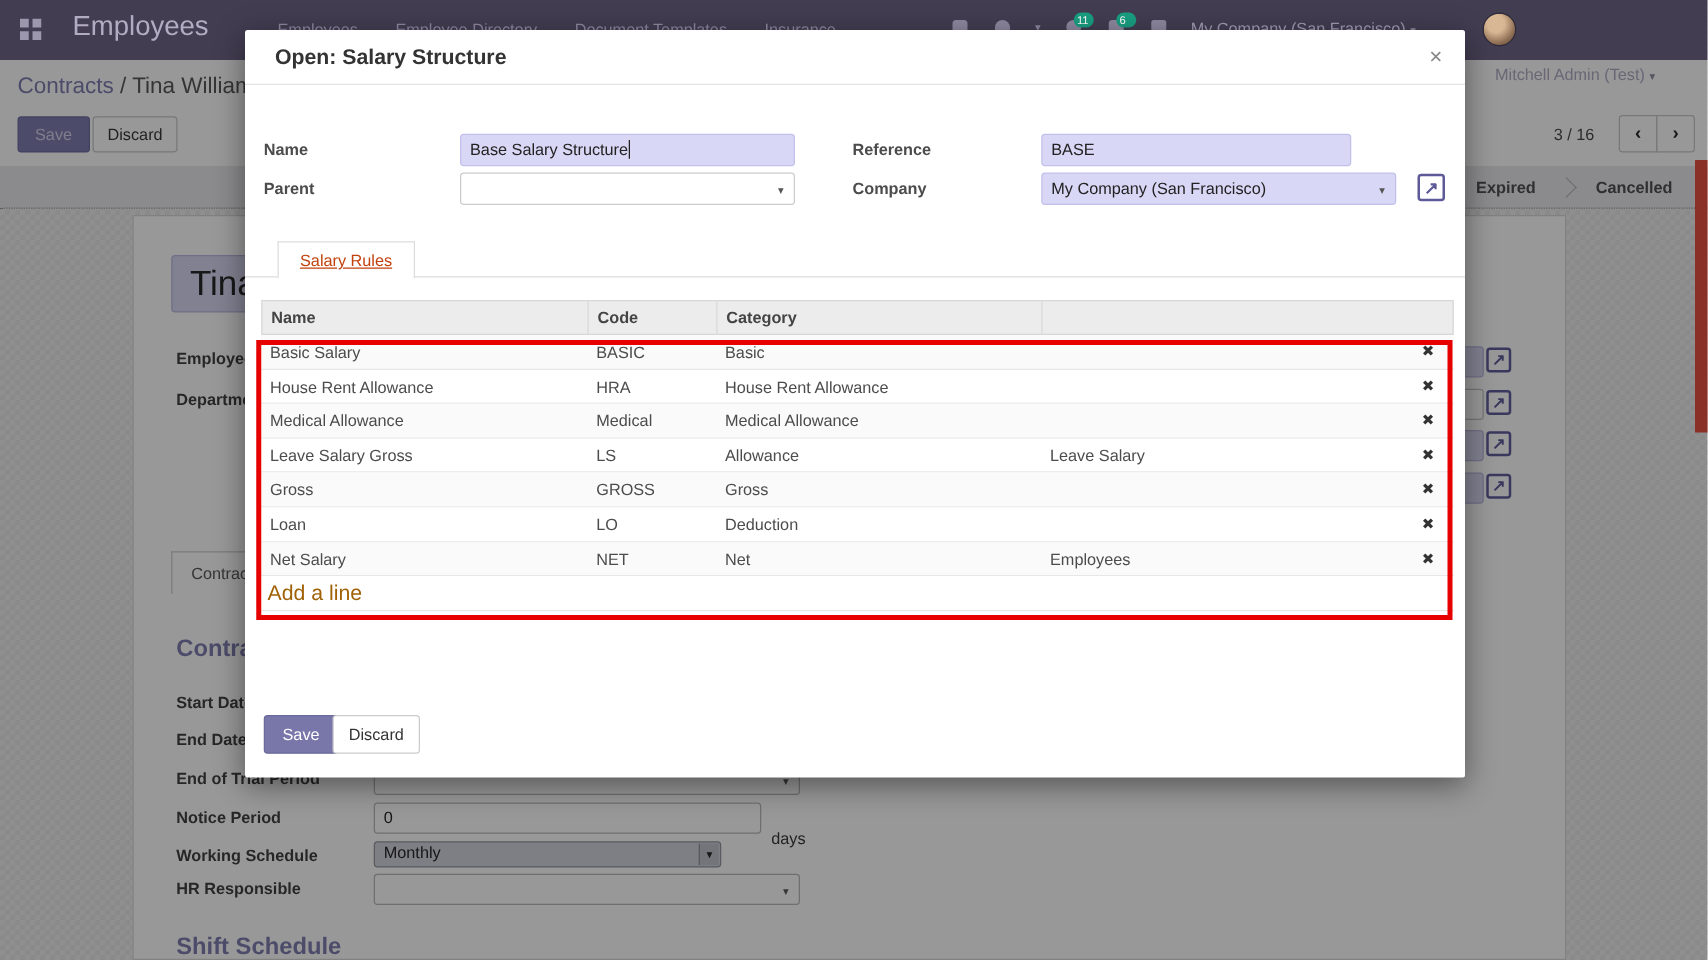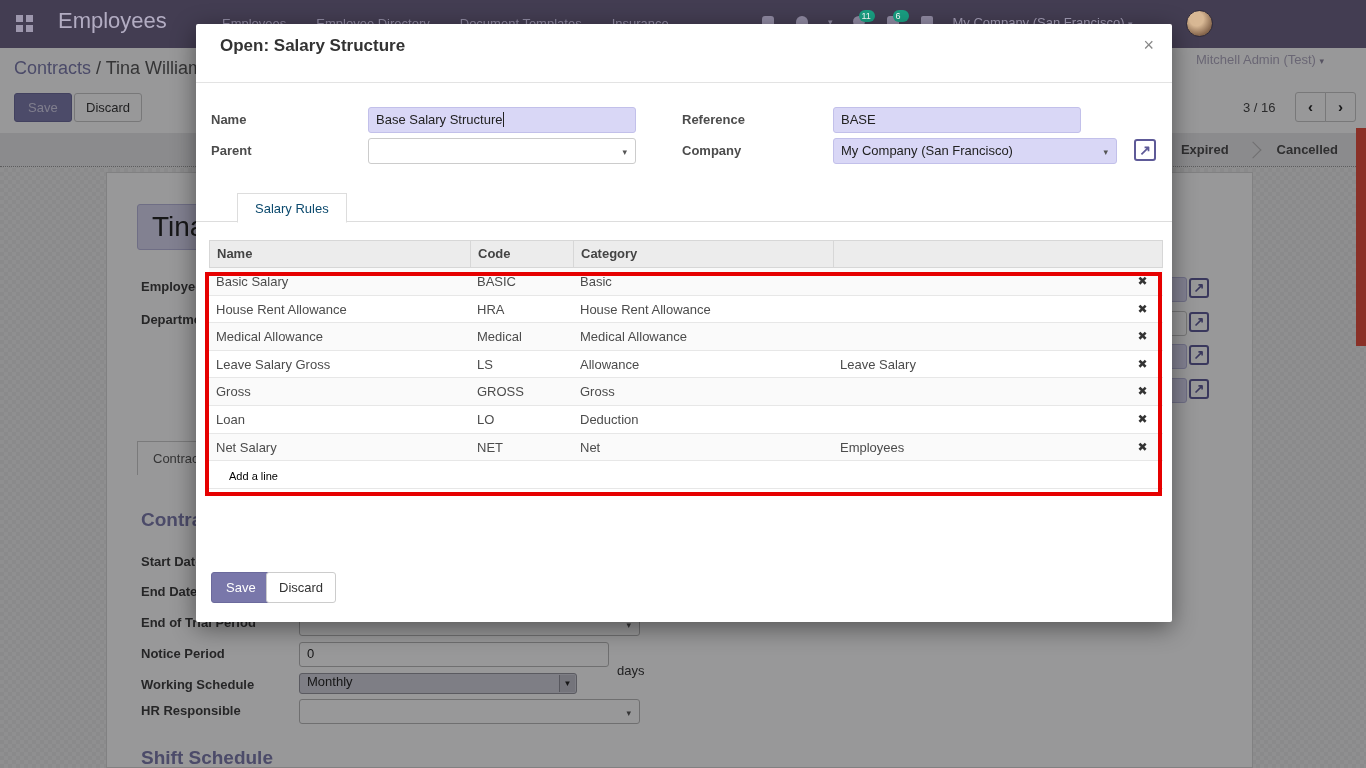--- a/index.html
+++ b/index.html
@@ -85,51 +85,51 @@
   .unit { position:absolute; font-size:13px; color:#333; }
   .red-strip { position:absolute; left:1356px; top:128px; width:10px; height:218px; background:#e74c3c; }
 
   
   .backdrop { position:absolute; left:0; top:48px; width:1366px; height:720px;
     background:rgba(10,10,12,0.42); z-index:10; }
 
   
   .modal { position:absolute; left:196px; top:24px; width:976px; height:598px; background:#fff;
     border-radius:2px; box-shadow:0 6px 24px rgba(0,0,0,0.45); z-index:20; }
-  .modal-header { position:absolute; left:0; top:0; right:0; height:59px;
+  .modal-header { position:absolute; left:0; top:0; right:0; height:44px;
     border-bottom:1px solid #e3e3e3; }
   .modal-title { position:absolute; left:24px; top:12px; font-size:17px; font-weight:bold; color:#333; }
   .modal-close { position:absolute; right:18px; top:11px; font-size:18px; color:#888; cursor:pointer; }
   .m-label { position:absolute; font-size:13px; font-weight:bold; color:#4c4c4c; }
   .m-input { position:absolute; height:26px; border-radius:3px; font-size:13px; color:#222;
     padding:4px 7px; white-space:nowrap; overflow:hidden; }
   .lav { background:#d9d7f6; border:1px solid #c2c0ea; }
   .white-sel { background:#fff; border:1px solid #ccc; }
   .cursor-bar { border-left:1px solid #222; margin-left:1px; }
   .m-ext { position:absolute; left:938px; top:115px; width:22px; height:22px; border:2px solid #5e5a98;
     border-radius:3px; color:#5e5a98; font-size:14px; font-weight:bold; text-align:center;
     line-height:18px; cursor:pointer; }
   .tabbar { position:absolute; left:0; right:0; top:168px; height:30px; border-bottom:1px solid #ddd; }
-  .tab { position:absolute; left:41px; top:1px; height:30px; padding:7px 17px 0;
+  .tab { position:absolute; left:26px; top:1px; height:30px; padding:7px 17px 0;
     background:#fff; border:1px solid #ddd; border-bottom:1px solid #fff;
-    font-size:13px; color:#0c4a6e; cursor:pointer; }
+    font-size:13px; color:#c2410c; cursor:pointer;text-decoration:underline; }
   .table { position:absolute; left:13px; top:216px; width:954px; }
   .thead { display:flex; height:28px; background:#ececec; border:1px solid #d7d7d7; }
   .thead .tcell { font-weight:bold; color:#444; border-right:1px solid #d7d7d7;
     line-height:26px; }
   .thead .tcell:last-child { border-right:none; }
   .trow { display:flex; height:27.6px; border-bottom:1px solid #e7e7e7; background:#fff; }
   .trow:nth-child(odd) { background:#fafafa; }
   .tcell { font-size:13px; color:#4c4c4c; padding-left:7px; white-space:nowrap; overflow:hidden;
     line-height:27px; }
   .c-name { width:261px; } .c-code { width:103px; } .c-category { width:260px; }
   .c-register { width:289px; } .c-del { width:41px; text-align:center; padding-left:0;
     font-size:12px; color:#333; cursor:pointer; }
   .add-line-row { height:28px; line-height:28px; border-bottom:1px solid #e7e7e7; background:#fff; }
-  .add-line { font-size:11px; color:#000000; padding-left:20px; cursor:pointer; }
+  .add-line { font-size:17px; color:#a16207; padding-left:5px; cursor:pointer; }
   .red-annotation { position:absolute; left:9px; top:248px; width:957px; height:224px;
     border:4px solid #e60000; pointer-events:none; z-index:5; }
   .modal-footer { position:absolute; left:0; bottom:0; right:0; height:50px; }
   .m-save { position:absolute; left:15px; top:0px; padding:7px 14px; background:#7977aa;
     color:#fff; border:1px solid #6b6a9c; }
   .m-discard { position:absolute; left:70px; top:0px; padding:7px 12px; background:#fff;
     color:#333; border:1px solid #ccc; }
 </style>
 </head>
 <body>

